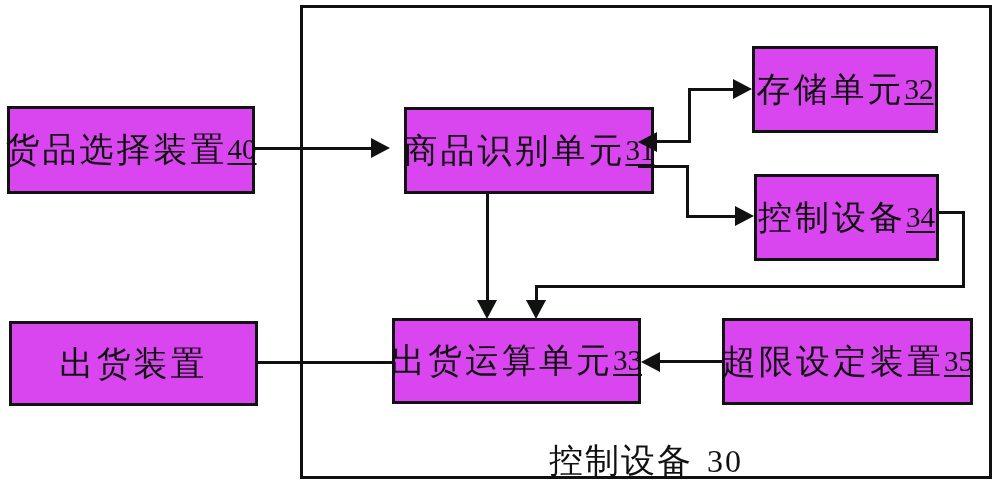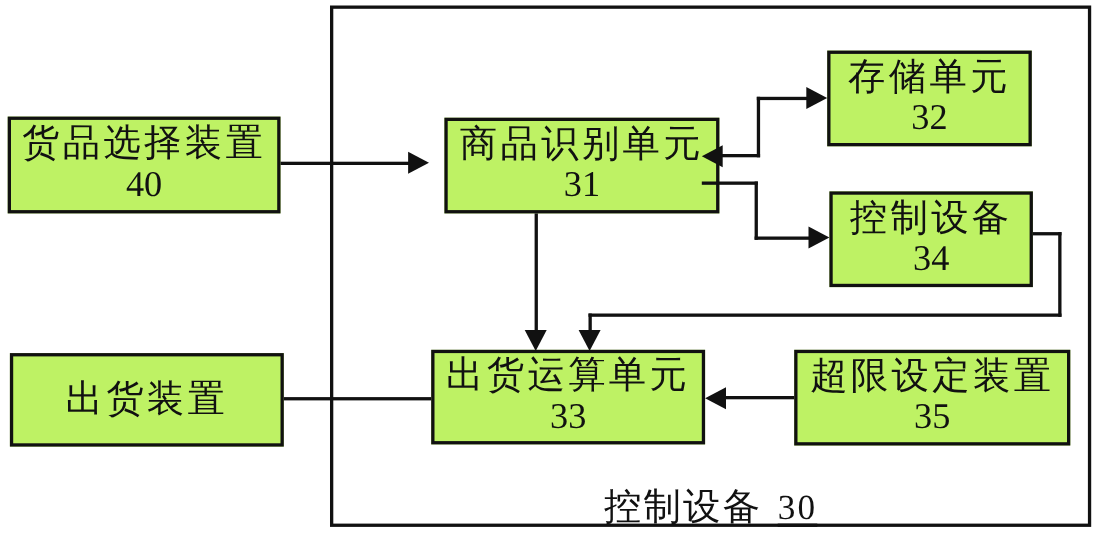--- a/index.html
+++ b/index.html
@@ -8,36 +8,37 @@
     width: 1000px;
     height: 485px;
     background: #ffffff;
     font-family: "Liberation Serif", "DejaVu Serif", serif;
     color: #111111;
     overflow: hidden;
   }
   .box {
     position: absolute;
     border: 3px solid #111111;
-    background: #bef264;
+    background: #d946ef;
     box-sizing: border-box;
     display: flex;
-    flex-direction: column;
+    flex-direction: row;
     align-items: center;
     justify-content: center;
   }
   .box .label {
     font-size: 34px;
     letter-spacing: 3px;
     line-height: 1.1;
     white-space: nowrap;
   }
   .box .num {
-    font-size: 33px;
+    font-size: 29px;
     line-height: 1.15;
+    text-decoration: underline;
     text-underline-offset: 4px;
   }
   .outer {
     position: absolute;
     left: 300px; top: 5px;
     width: 692px; height: 474px;
     border: 3px solid #111111;
     box-sizing: border-box;
     background: transparent;
   }

